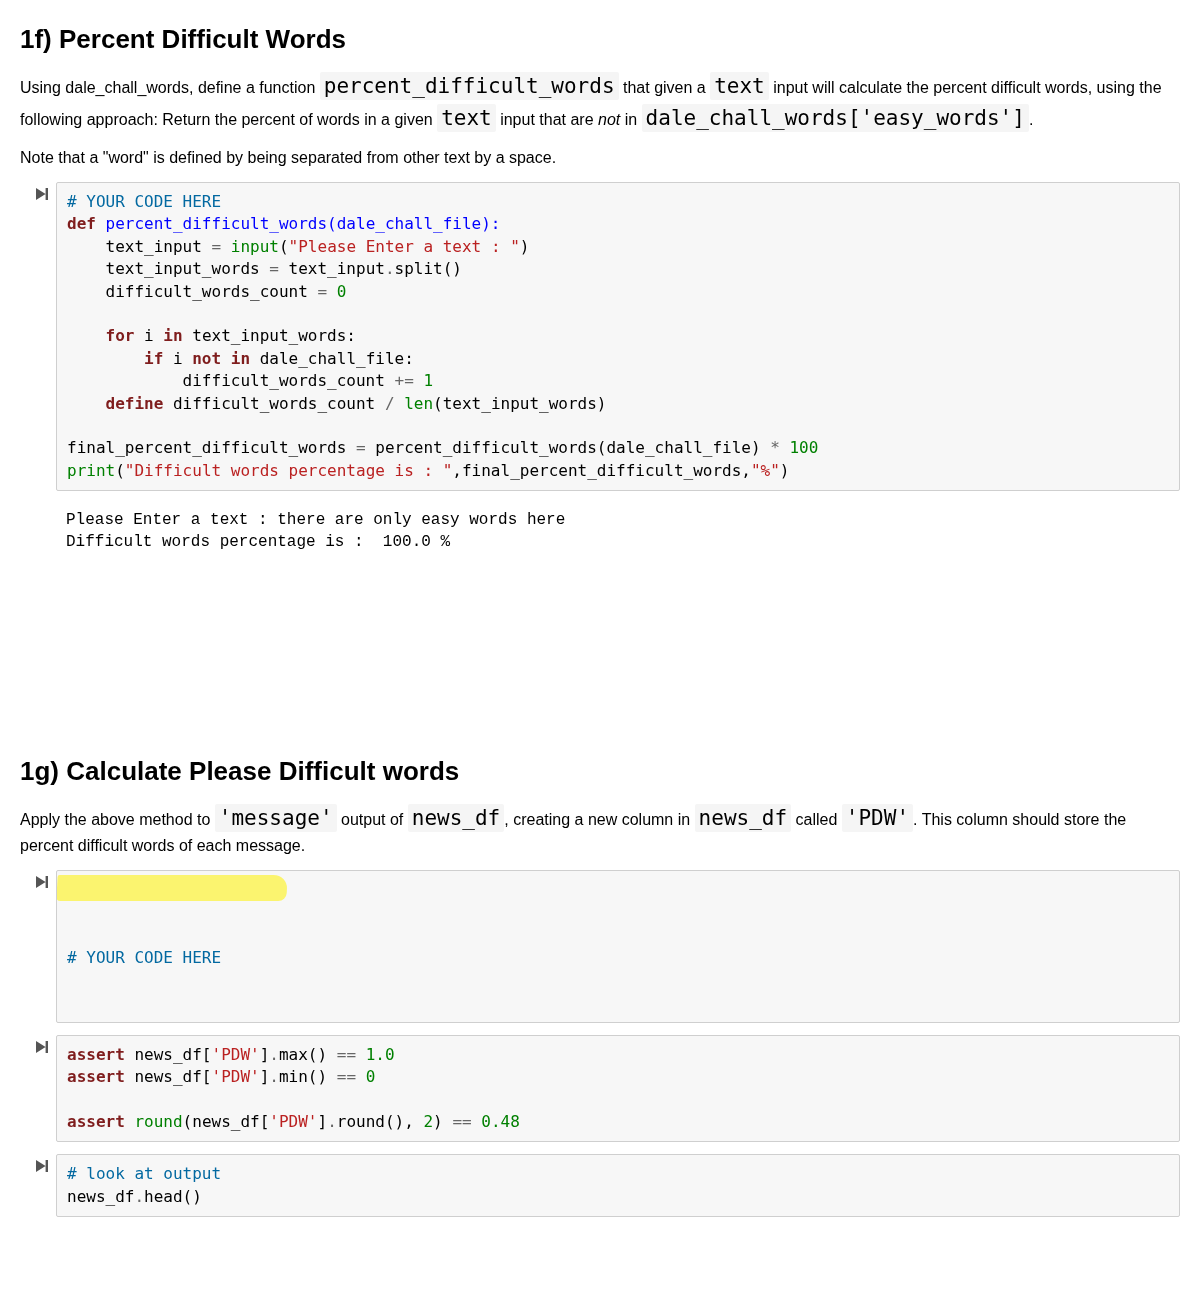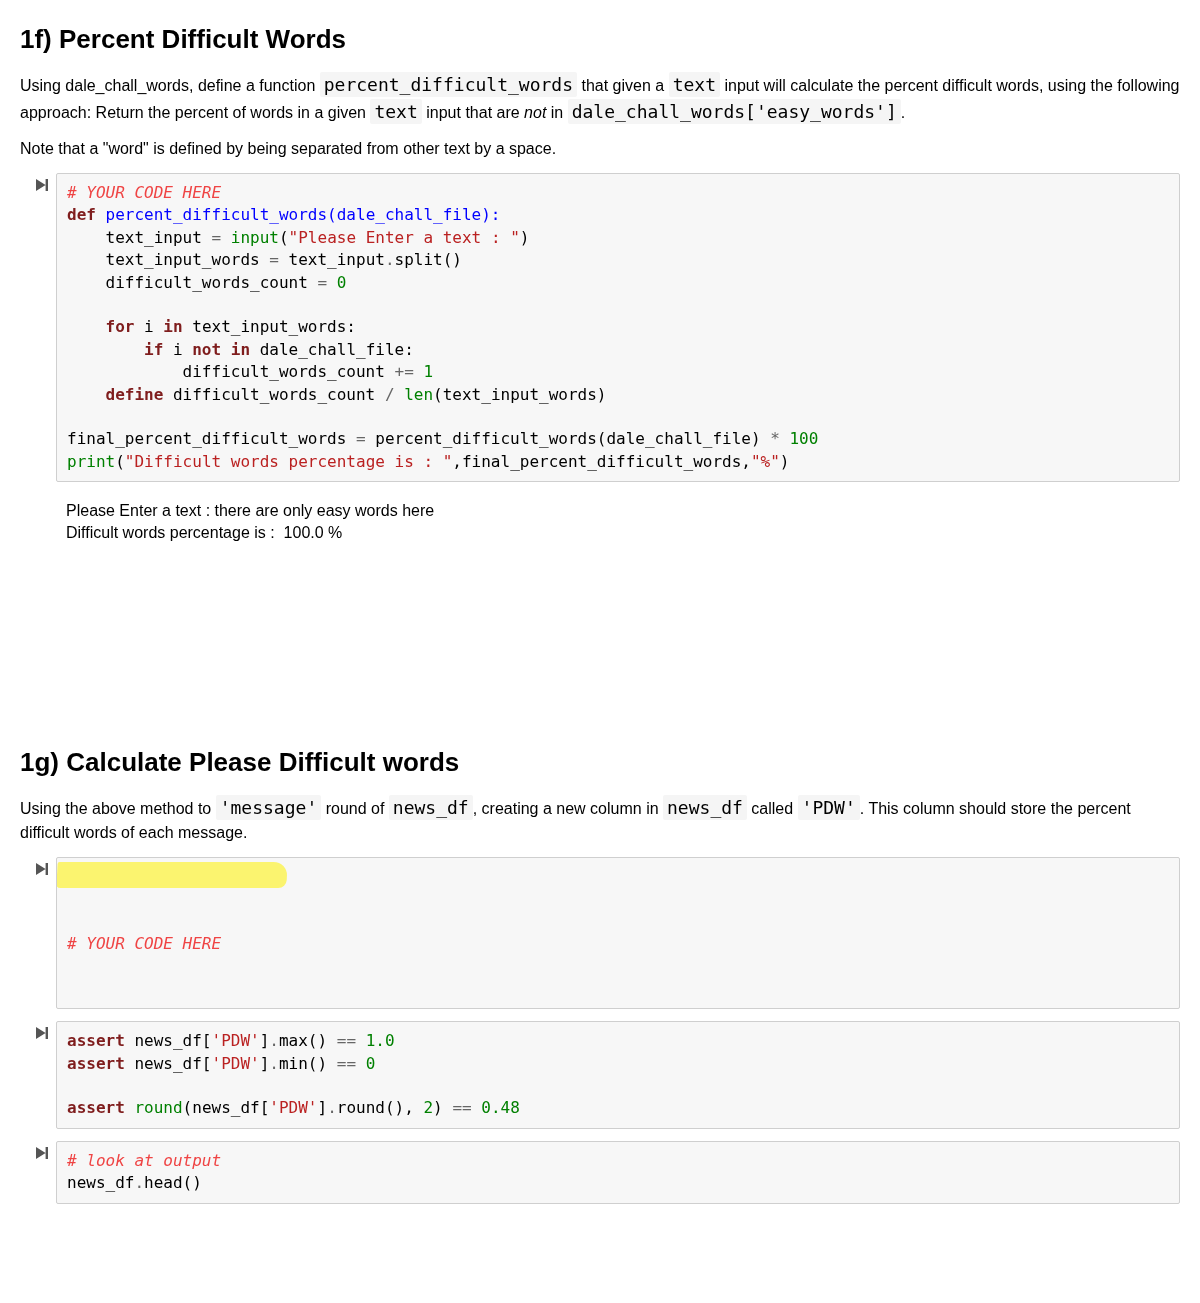--- a/index.html
+++ b/index.html
@@ -18,21 +18,21 @@
     font-weight: bold;
     margin: 0 0 12px 0;
   }
   p {
     margin: 0 0 12px 0;
   }
   code.inline {
     background: #f5f5f5;
     padding: 2px 4px;
     font-family: "Consolas", "Monaco", monospace;
-    font-size: 18px;
+    font-size: 21px;
     border-radius: 2px;
   }
   em {
     font-style: italic;
   }
   .cell {
     display: flex;
     margin-bottom: 12px;
   }
   .prompt {
@@ -59,26 +59,26 @@
     font-family: "Consolas", "Monaco", monospace;
     font-size: 16px;
     line-height: 1.4;
     white-space: pre;
     overflow-x: auto;
     position: relative;
   }
   .output-block {
     flex: 1;
     padding: 6px 10px;
-    font-family: Liberation Sans, sans-serif;
+    font-family: Liberation Mono, monospace;
     font-size: 16px;
     line-height: 1.4;
     white-space: pre;
   }
-  .tok-comment { color: #ef4444; font-style: italic; }
+  .tok-comment { color: #0369a1; }
   .tok-keyword { color: #7f1d1d; font-weight: bold; }
   .tok-def { color: #0000FF; }
   .tok-builtin { color: #008000; }
   .tok-string { color: #BA2121; }
   .tok-number { color: #008000; }
   .tok-op { color: #666; }
   .highlight-yellow {
     position: absolute;
     top: 4px;
     left: 0px;
@@ -131,21 +131,21 @@
   <div class="prompt"></div>
   <div class="output-block"><span>Please Enter a text : there are only easy words here</span>
 <span>Difficult words percentage is :  100.0 %</span></div>
 </div>
 
 <div class="spacer-large"></div>
 
 <h3>1g) Calculate Please Difficult words</h3>
 
 <p>
-  <span>Using the above method to </span><code class="inline">'message'</code><span> round of </span><code class="inline">news_df</code><span>, creating a new column in </span><code class="inline">news_df</code><span> called </span><code class="inline">'PDW'</code><span>. This column should store the percent difficult words of each message.</span>
+  <span>Apply the above method to </span><code class="inline">'message'</code><span> output of </span><code class="inline">news_df</code><span>, creating a new column in </span><code class="inline">news_df</code><span> called </span><code class="inline">'PDW'</code><span>. This column should store the percent difficult words of each message.</span>
 </p>
 
 <div class="cell">
   <div class="prompt">
     <span class="run-icon"><svg viewBox="0 0 10 10">
           <path d="M0 0 L8 5 L0 10 Z M8 0 L10 0 L10 10 L8 10 Z" fill="#555"></path>
         </svg></span>
   </div>
   <div class="code-block">
     <div class="highlight-yellow"></div>

